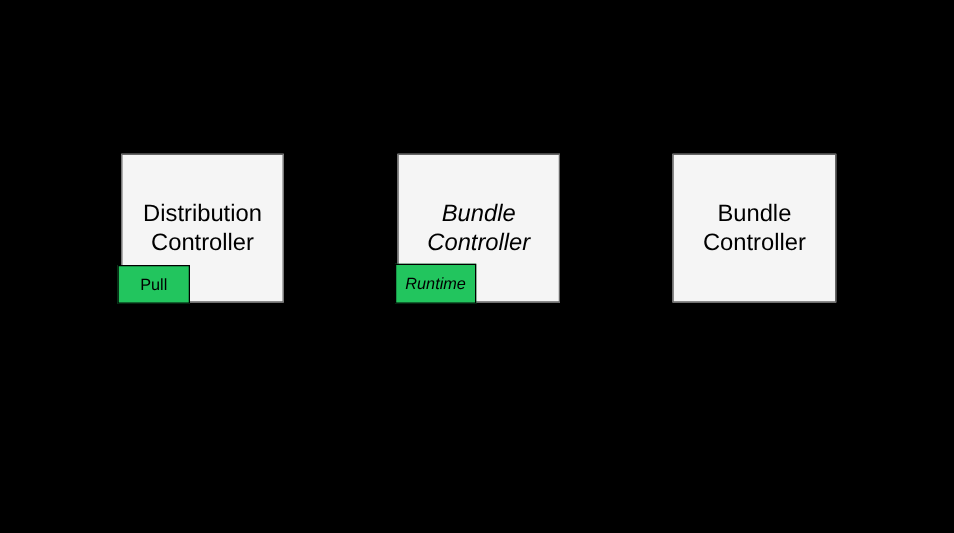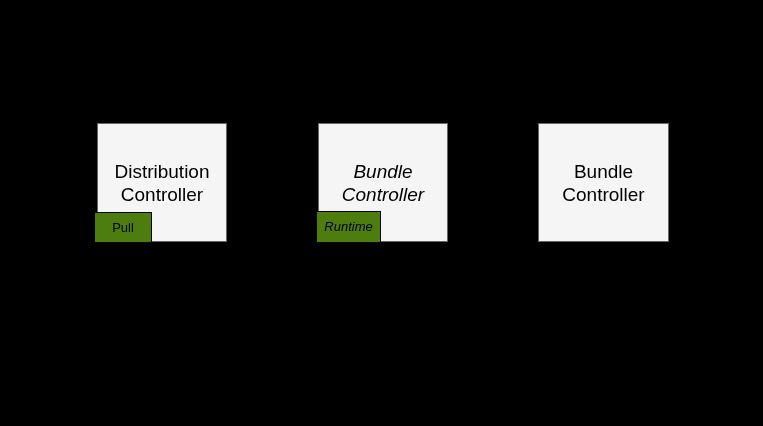--- a/index.html
+++ b/index.html
@@ -28,21 +28,21 @@
     color: #000000;
     font-size: 19px;
     line-height: 23px;
     text-align: center;
     padding: 0 4px;
     word-spacing: 100vw; 
   }
   .badge {
     position: absolute;
     box-sizing: border-box;
-    background: #4d7c0f;
+    background: #22c55e;
     border: 1.5px solid #000000;
     display: flex;
     align-items: center;
     justify-content: center;
   }
   .badge-label {
     color: #000000;
     font-size: 13px;
     line-height: 13px;
     white-space: nowrap;

